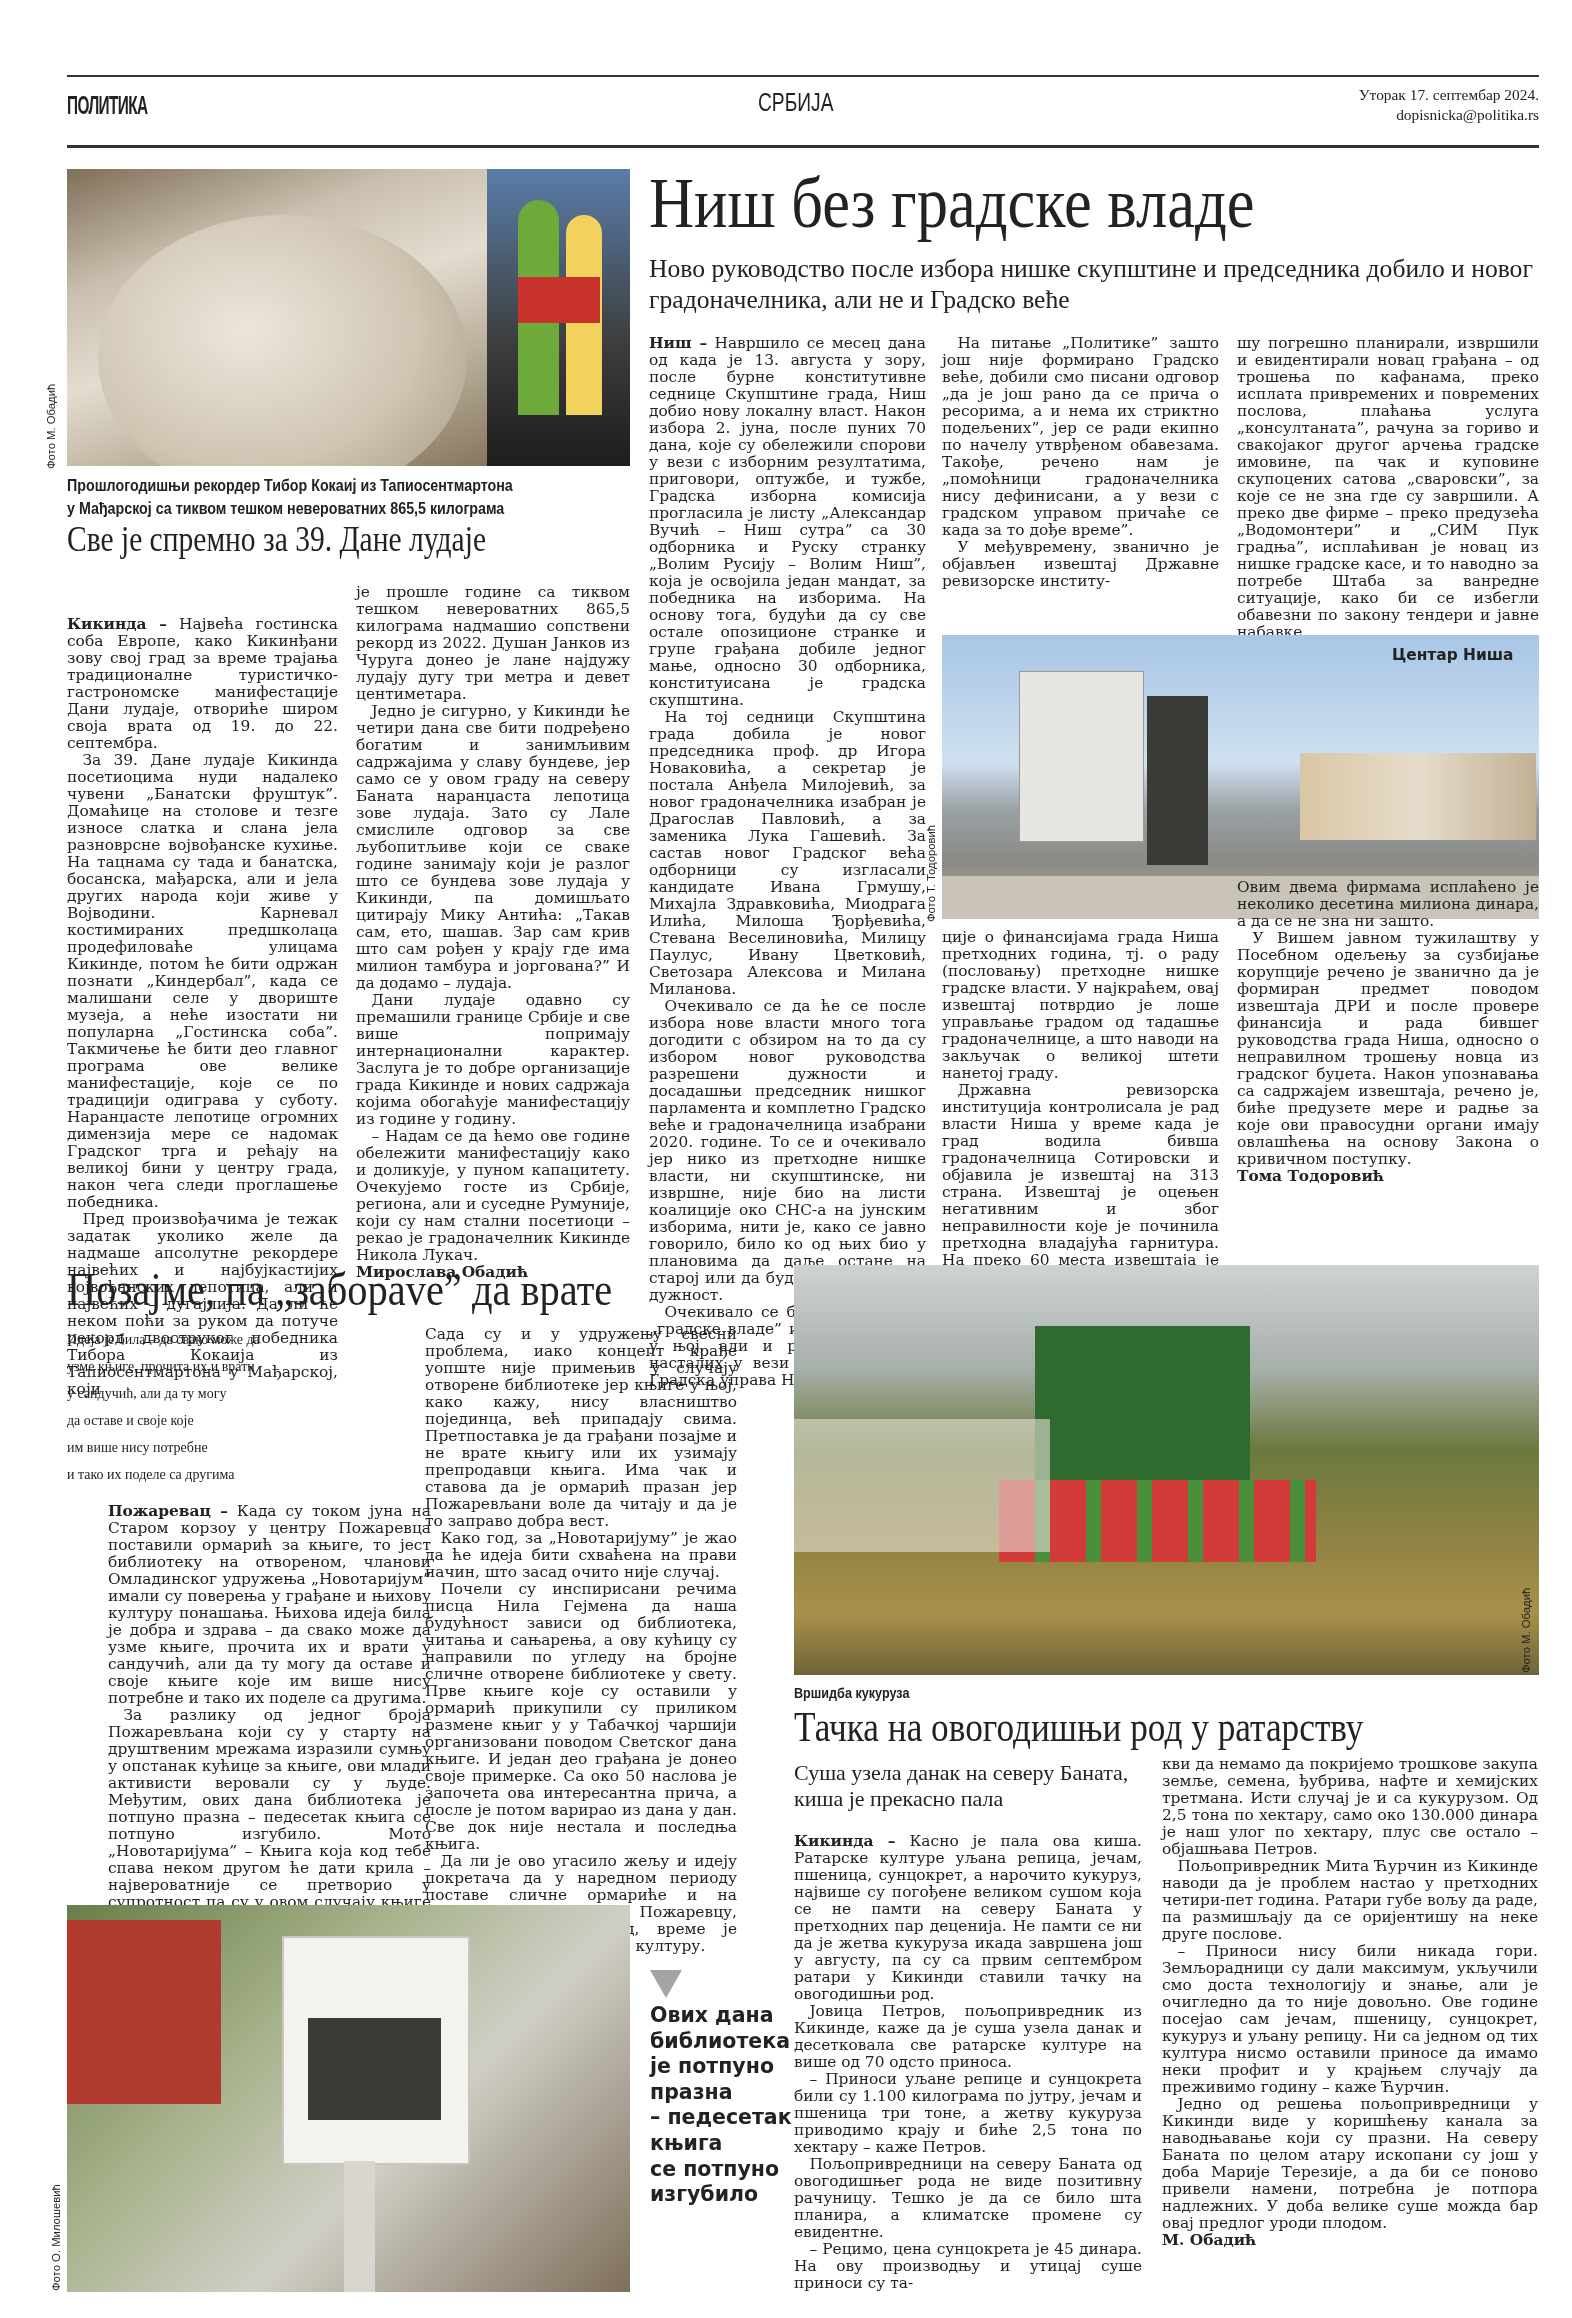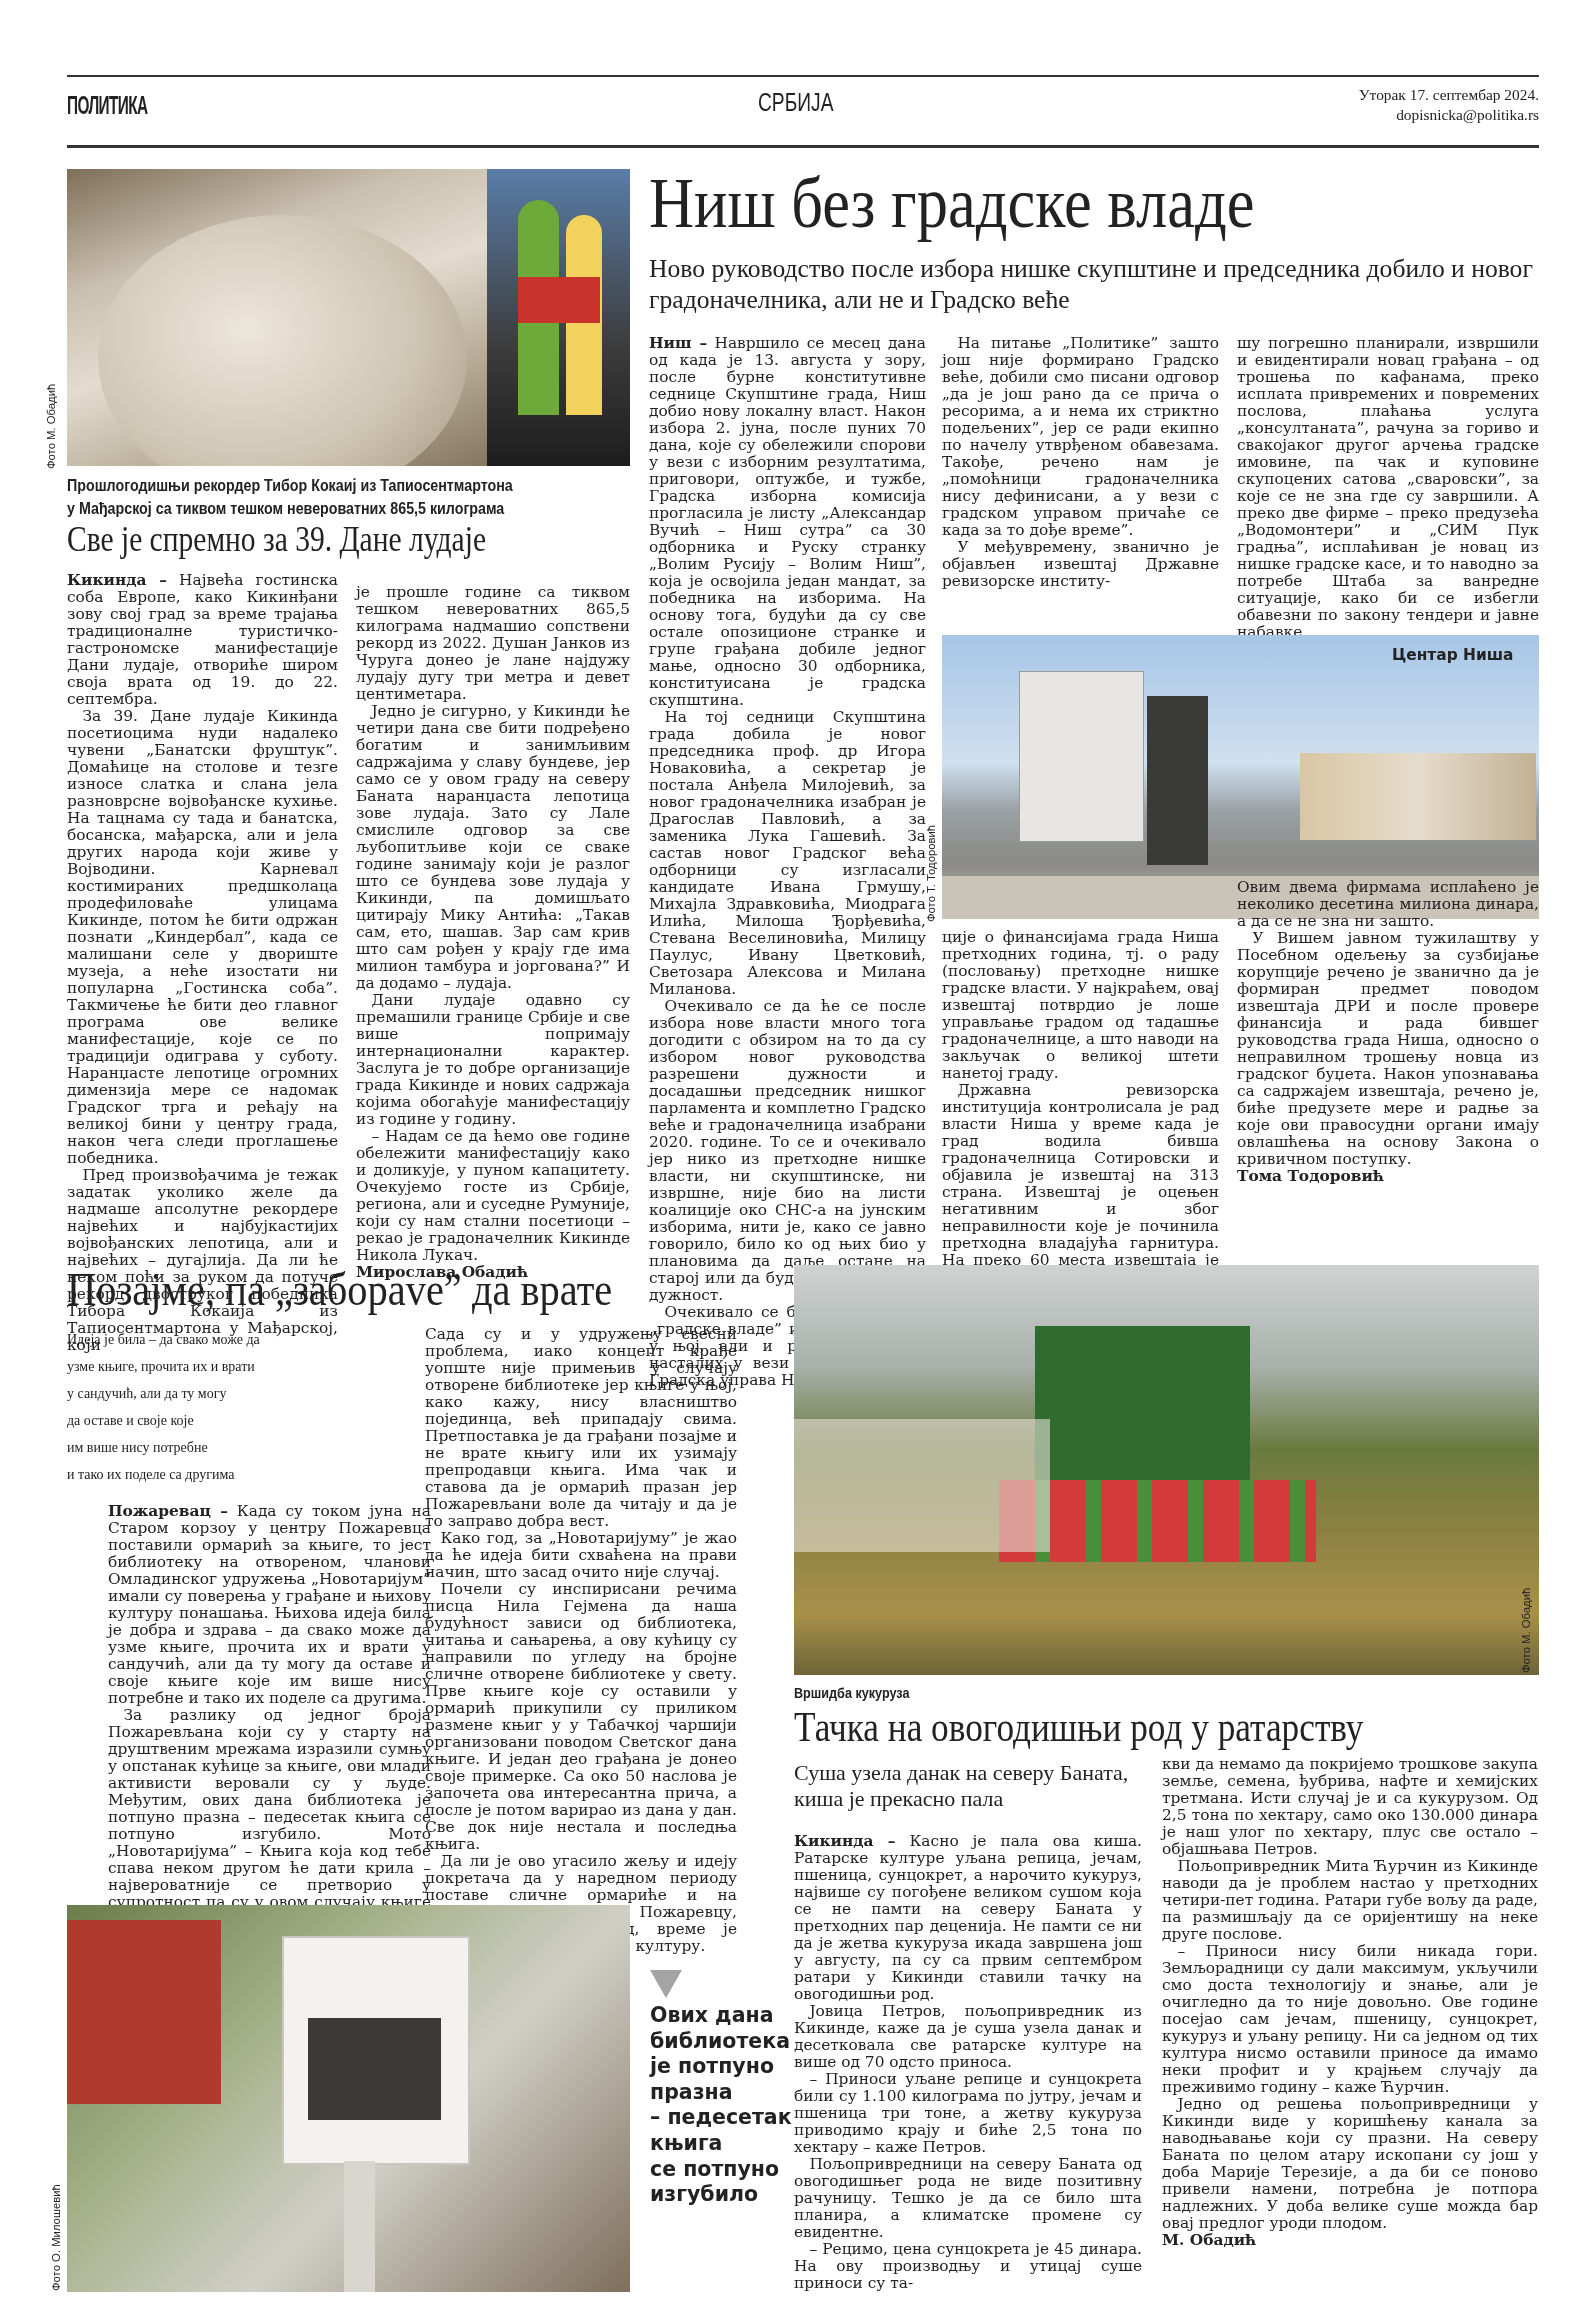--- a/index.html
+++ b/index.html
@@ -40,21 +40,21 @@
   <div style="position:absolute;left:499px;top:46px;width:36px;height:200px;background:#f2d25c;border-radius:18px 18px 0 0;"></div>
   <div style="position:absolute;left:451px;top:108px;width:82px;height:46px;background:#c8332c;"></div>
 </div>
 <div class="credit" style="left:45px;top:469px;">Фото М. Обадић</div>
 <div class="abs caption" style="left:67px;top:474px;">
   <div>Прошлогодишњи рекордер Тибор Кокаиј из Тапиосентмартона</div>
   <div>у Мађарској са тиквом тешком невероватних 865,5 килограма</div>
 </div>
 <h2 class="abs" style="left:67px;top:518px;font-size:36px;transform:scaleX(0.82);">Све је спремно за 39. Дане лудаје</h2>
 
-<div class="col" style="left:67px;top:572px;width:271px;">
+<div class="col" style="left:67px;top:616px;width:271px;">
   <p class="lead"><b>Кикинда –</b> <span>Највећа гостинска соба Европе, како Кикинђани зову свој град за време трајања традиционалне туристичко-гастрономске манифестације Дани лудаје, отвориће широм своја врата од 19. до 22. септембра.</span></p>
   <p>За 39. Дане лудаје Кикинда посетиоцима нуди надалеко чувени „Банатски фруштук”. Домаћице на столове и тезге износе слатка и слана јела разноврсне војвођанске кухиње. На тацнама су тада и банатска, босанска, мађарска, али и јела других народа који живе у Војводини. Карневал костимираних предшколаца продефиловаће улицама Кикинде, потом ће бити одржан познати „Киндербал”, када се малишани селе у двориште музеја, а неће изостати ни популарна „Гостинска соба”. Такмичење ће бити део главног програма ове велике манифестације, које се по традицији одиграва у суботу. Наранџасте лепотице огромних димензија мере се надомак Градског трга и рећају на великој бини у центру града, након чега следи проглашење победника.</p>
   <p>Пред произвођачима је тежак задатак уколико желе да надмаше апсолутне рекордере највећих и најбујкастијих војвођанских лепотица, али и највећих – дугајлија. Да ли ће неком поћи за руком да потуче рекорд двоструког победника Тибора Кокаија из Тапиосентмартона у Мађарској, који</p>
 </div>
 <div class="col" style="left:356px;top:584px;width:274px;">
   <p class="lead">је прошле године са тиквом тешком невероватних 865,5 килограма надмашио сопствени рекорд из 2022. Душан Јанков из Чуруга донео је лане најдужу лудају дугу три метра и девет центиметара.</p>
   <p>Једно је сигурно, у Кикинди ће четири дана све бити подређено богатим и занимљивим садржајима у славу бундеве, јер само се у овом граду на северу Баната наранџаста лепотица зове лудаја. Зато су Лале смислиле одговор за све љубопитљиве који се сваке године занимају који је разлог што се бундева зове лудаја у Кикинди, па домишљато цитирају Мику Антића: „Такав сам, ето, шашав. Зар сам крив што сам рођен у крају где има милион тамбура и јоргована?” И да додамо – лудаја.</p>
   <p>Дани лудаје одавно су премашили границе Србије и све више попримају интернационални карактер. Заслуга је то добре организације града Кикинде и нових садржаја којима обогаћује манифестацију из године у годину.</p>
   <p>– Надам се да ћемо ове године обележити манифестацију како и доликује, у пуном капацитету. Очекујемо госте из Србије, региона, али и суседне Румуније, који су нам стални посетиоци – рекао је градоначелник Кикинде Никола Лукач.</p>
   <div class="byline">Мирослава Обадић</div>

